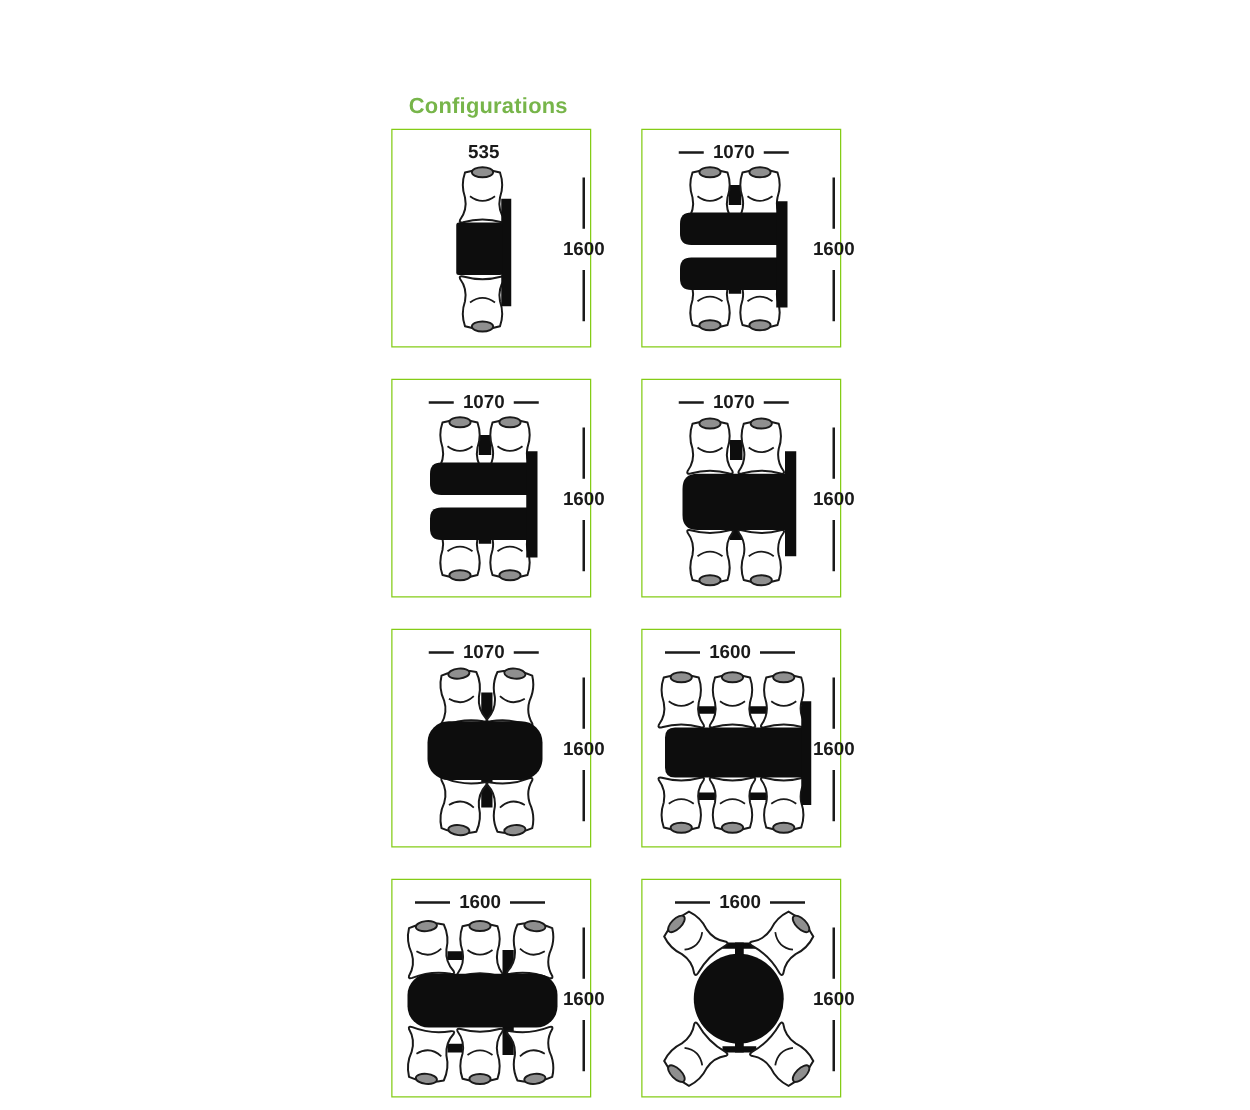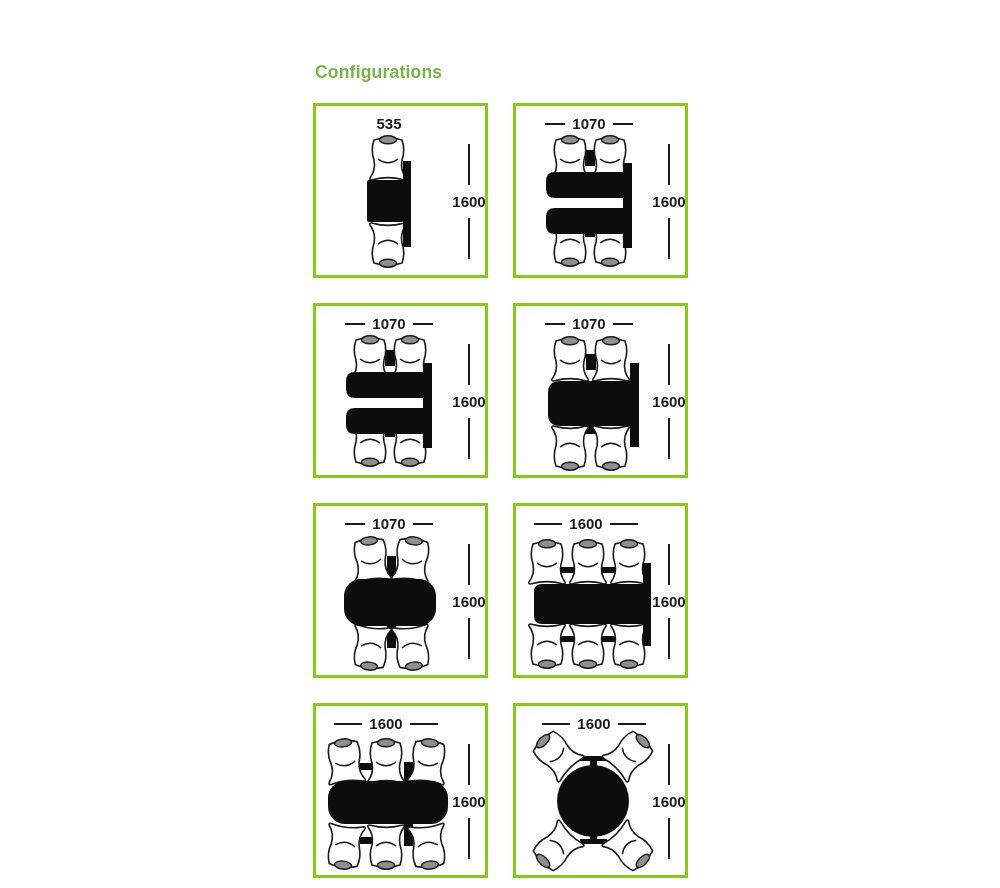--- a/index.html
+++ b/index.html
@@ -1,26 +1,26 @@
 <!DOCTYPE html>
 <html><head>
 <meta charset="utf-8">
 <style>
   html,body{margin:0;padding:0;background:#ffffff;}
   .page{
     position:relative;width:1000px;height:888px;background:#ffffff;
     font-family:"Liberation Sans",sans-serif;overflow:hidden;
   }
   .section-title{
-    position:absolute;left:315px;top:62px;margin:0;
+    position:absolute;left:315px;top:62px;margin:12px;
     font-size:17.5px;font-weight:700;color:#77b54a;letter-spacing:0.2px;
   }
   .box{
-    position:absolute;width:175px;height:175px;box-sizing:border-box;
-    border:3px solid #84cc16;background:#ffffff;
+    position:absolute;width:160px;height:175px;box-sizing:border-box;
+    border:1px solid #84cc16;background:#ffffff;
   }
   .b1{left:313px;top:103px}
   .b2{left:513px;top:103px}
   .b3{left:313px;top:303px}
   .b4{left:513px;top:303px}
   .b5{left:313px;top:503px}
   .b6{left:513px;top:503px}
   .b7{left:313px;top:703px}
   .b8{left:513px;top:703px}
   .diagram{position:absolute;left:0;top:0;}

